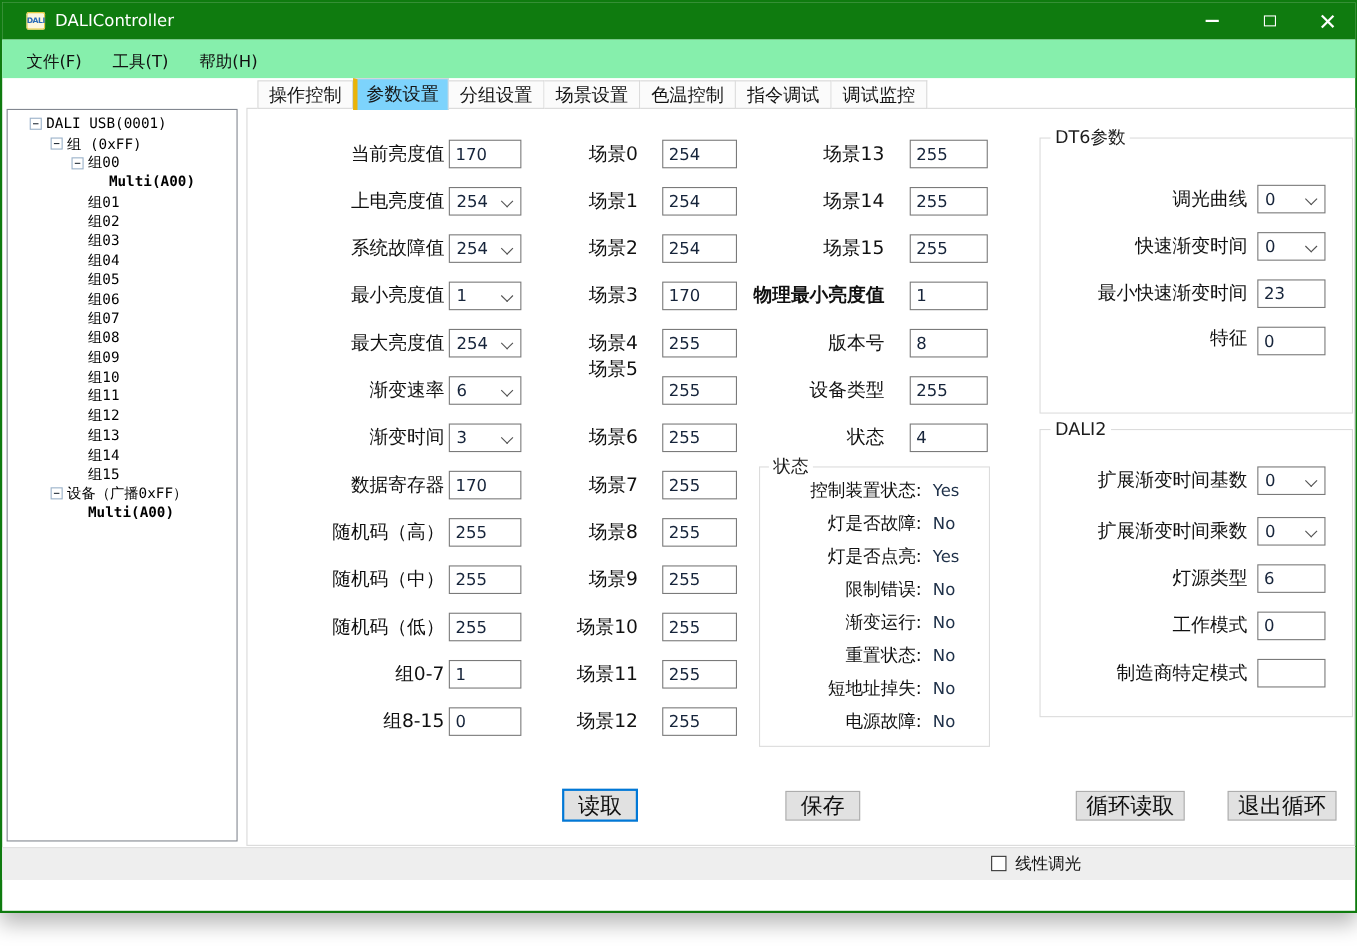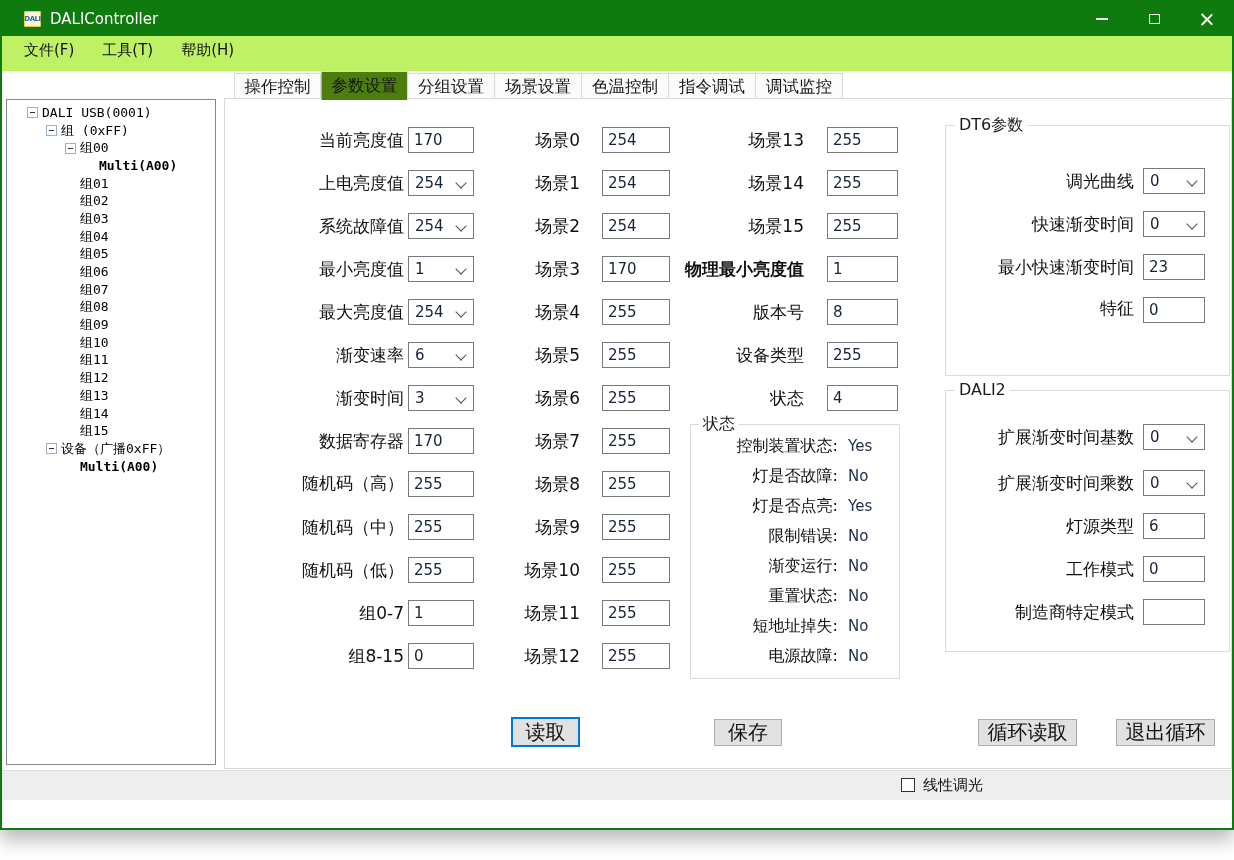--- a/index.html
+++ b/index.html
@@ -14,39 +14,39 @@
   .appicon b{font-size:7px;line-height:7px;color:#2b6cb8;letter-spacing:-0.5px;}
   .wtitle{color:#fff;font-size:15px;margin-left:9px;}
   .wbtns{margin-left:auto;display:flex;height:34px;}
   .wbtn{width:52px;height:34px;display:flex;align-items:center;justify-content:center;}
   .minglyph{display:block;width:12px;height:2px;background:#fff;}
   .maxglyph{display:block;width:11px;height:10px;border:1.5px solid #fff;box-sizing:border-box;}
   .xglyph{display:block;position:relative;width:15px;height:15px;}
   .xglyph::before,.xglyph::after{content:"";position:absolute;left:7px;top:0;width:1.6px;height:15px;background:#fff;}
   .xglyph::before{transform:rotate(45deg);} .xglyph::after{transform:rotate(-45deg);}
   
-  .menubar{position:absolute;left:0;top:34px;width:1230px;height:35px;background:#bef264;
-    display:flex;align-items:flex-start;padding-left:8px;box-sizing:border-box;}
+  .menubar{position:absolute;left:0;top:34px;width:1230px;height:35px;background:#86efac;
+    display:flex;align-items:flex-end;padding-left:8px;box-sizing:border-box;}
   .menuitem{font-size:15px;color:#111;padding:5px 14px;}
   
   .treepanel{position:absolute;left:4px;top:97px;width:210px;height:666px;background:#fff;
     border:1px solid #828790;box-sizing:border-box;padding-top:4px;overflow:hidden;}
   .treerow{display:flex;align-items:center;height:17.7px;white-space:nowrap;
     font-family:"DejaVu Sans Mono",monospace;font-size:13px;color:#000;}
   .treerow.bold{font-weight:bold;}
   .texp{display:inline-block;flex:none;width:11px;height:11px;border:1px solid #9ab1c9;background:#fff;
     margin-right:4px;position:relative;box-sizing:border-box;}
   .texp::after{content:"";position:absolute;left:2px;top:4px;width:5px;height:1px;background:#28323c;}
   .tsp{display:inline-block;flex:none;width:15px;}
   
   .tabstrip{position:absolute;left:232px;top:68px;height:29px;display:flex;align-items:flex-end;z-index:3;}
   .tab{width:87px;height:26px;line-height:25px;text-align:center;font-size:16.5px;color:#151515;
     background:#fbfbfb;border:1px solid #d9d9d9;border-left:none;box-sizing:border-box;}
   .tab:first-child{border-left:1px solid #d9d9d9;}
-  .tab.active{height:29px;line-height:27px;background:#4d7c0f;border-bottom:none;border-left:1px solid #eab308;margin-bottom:-1px;}
+  .tab.active{height:29px;line-height:27px;background:#7dd3fc;border-bottom:none;border-left:4px solid #eab308;margin-bottom:-1px;}
   .tabpage{position:absolute;left:222px;top:96px;width:1008px;height:671px;background:#fff;
     border:1px solid #d9d9d9;box-sizing:border-box;z-index:1;}
   
   .flabel{position:absolute;height:26px;line-height:26px;font-size:17px;color:#101010;
     text-align:right;white-space:nowrap;z-index:2;}
   .tbox{position:absolute;height:26px;box-sizing:border-box;border:1px solid #7a7a7a;background:#fff;
     font-family:"DejaVu Sans",sans-serif;font-size:15px;color:#16243a;padding:0 5px;outline:none;z-index:2;}
   .combo{position:absolute;height:26px;box-sizing:border-box;border:1px solid #7a7a7a;background:#fff;
     font-size:15px;color:#16243a;line-height:24px;padding-left:6px;z-index:2;}
   .chev{position:absolute;right:8px;top:8px;width:7px;height:7px;border-right:1.4px solid #505050;
@@ -239,21 +239,21 @@
       <div class="flabel" style="left: 478px; top: 125px; width: 100px;">场景0</div>
       <input class="tbox" type="text" value="254" style="left: 600px; top: 125px; width: 68px;">
       <div class="flabel" style="left: 478px; top: 168px; width: 100px;">场景1</div>
       <input class="tbox" type="text" value="254" style="left: 600px; top: 168px; width: 68px;">
       <div class="flabel" style="left: 478px; top: 211px; width: 100px;">场景2</div>
       <input class="tbox" type="text" value="254" style="left: 600px; top: 211px; width: 68px;">
       <div class="flabel" style="left: 478px; top: 254px; width: 100px;">场景3</div>
       <input class="tbox" type="text" value="170" style="left: 600px; top: 254px; width: 68px;">
       <div class="flabel" style="left: 478px; top: 297px; width: 100px;">场景4</div>
       <input class="tbox" type="text" value="255" style="left: 600px; top: 297px; width: 68px;">
-      <div class="flabel" style="left: 478px; top: 340px; width: 100px;">场景5</div>
+      <div class="flabel" style="left: 478px; top: 321px; width: 100px;">场景5</div>
       <input class="tbox" type="text" value="255" style="left: 600px; top: 340px; width: 68px;">
       <div class="flabel" style="left: 478px; top: 383px; width: 100px;">场景6</div>
       <input class="tbox" type="text" value="255" style="left: 600px; top: 383px; width: 68px;">
       <div class="flabel" style="left: 478px; top: 426px; width: 100px;">场景7</div>
       <input class="tbox" type="text" value="255" style="left: 600px; top: 426px; width: 68px;">
       <div class="flabel" style="left: 478px; top: 469px; width: 100px;">场景8</div>
       <input class="tbox" type="text" value="255" style="left: 600px; top: 469px; width: 68px;">
       <div class="flabel" style="left: 478px; top: 512px; width: 100px;">场景9</div>
       <input class="tbox" type="text" value="255" style="left: 600px; top: 512px; width: 68px;">
       <div class="flabel" style="left: 478px; top: 555px; width: 100px;">场景10</div>

